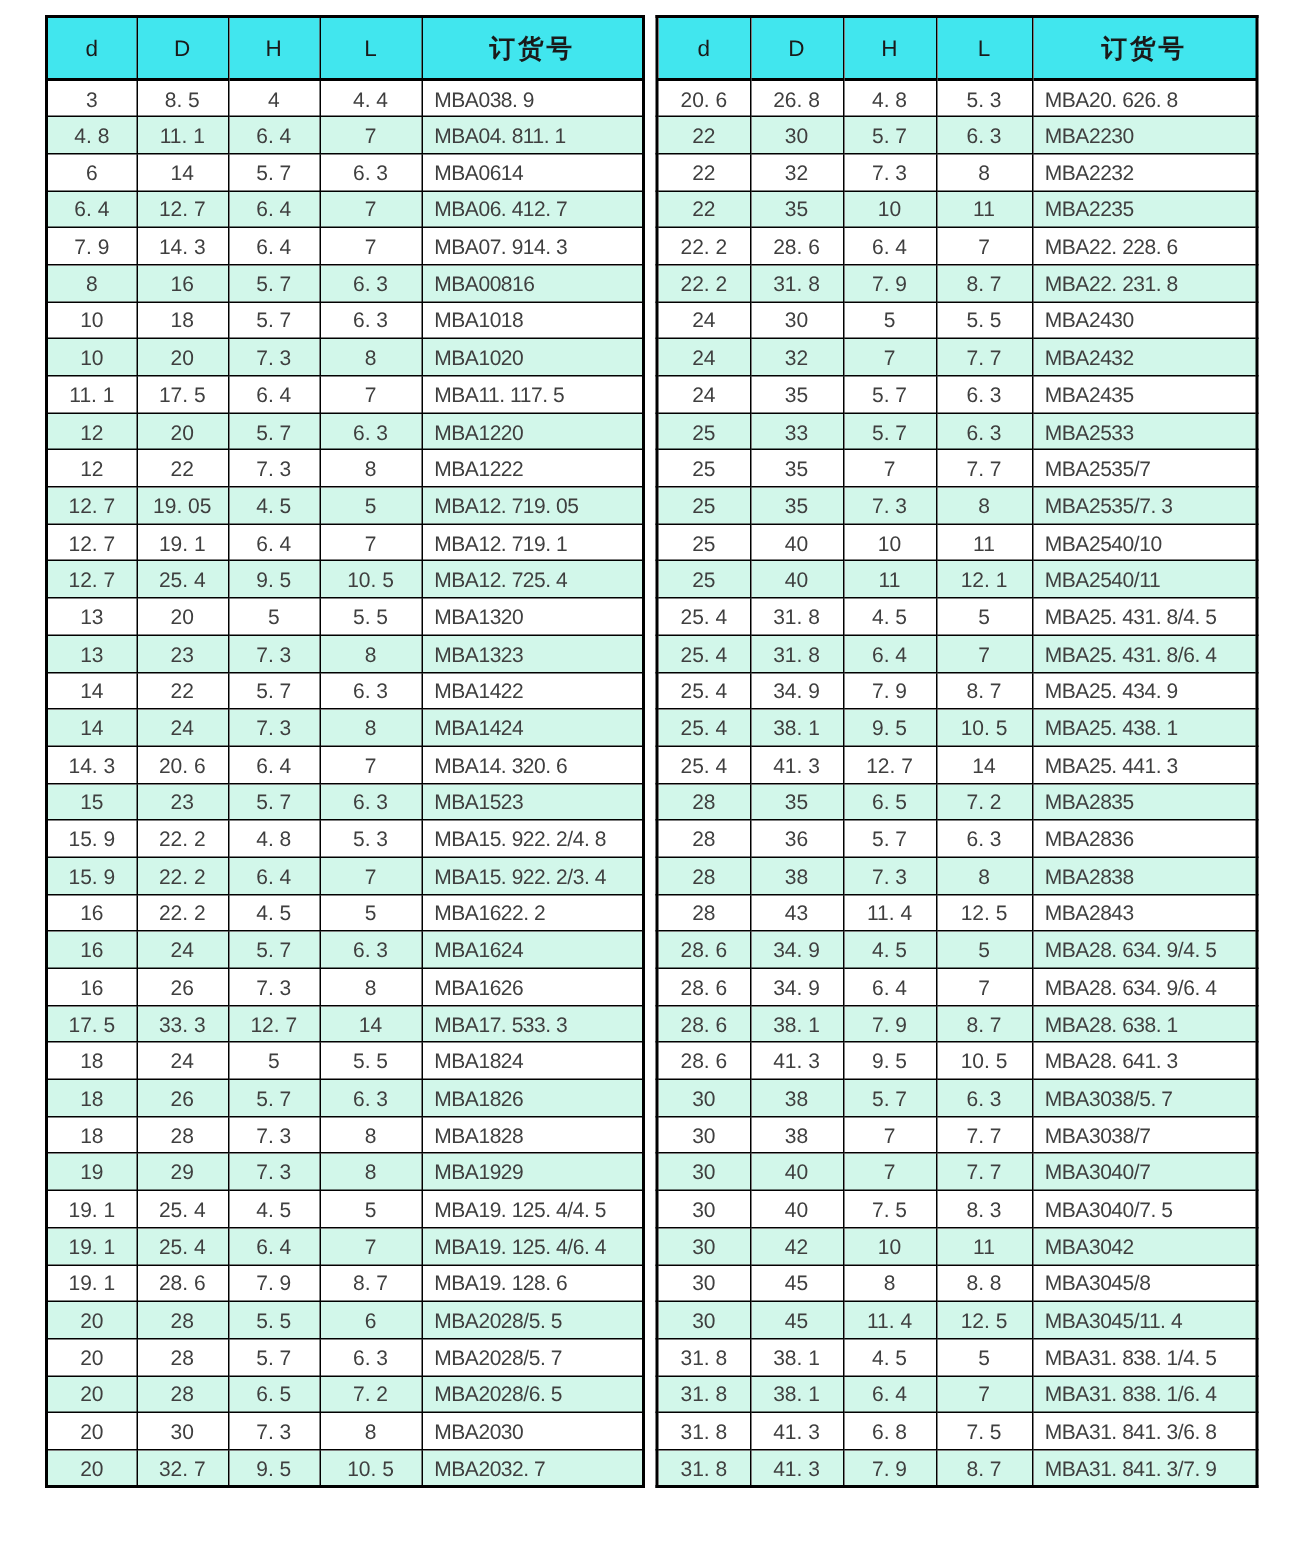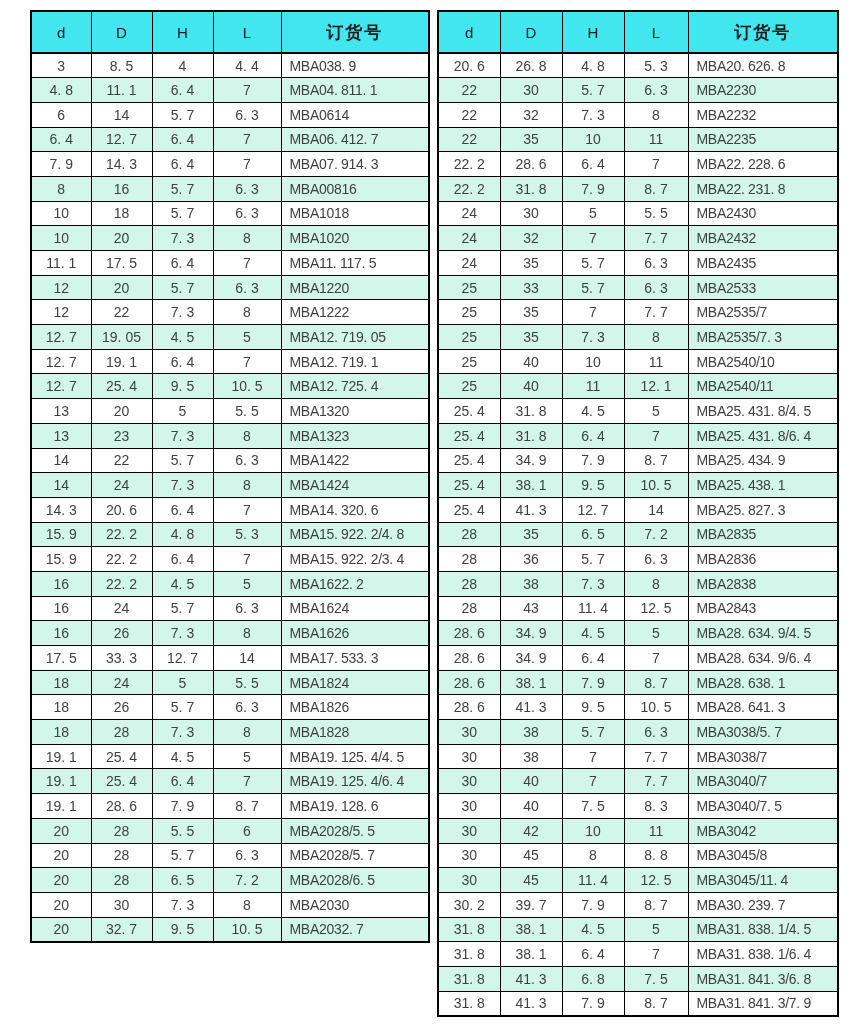--- a/index.html
+++ b/index.html
@@ -220,20 +220,27 @@
           <td class="order">MBA1424</td>
         </tr>
         <tr>
           <td>14. 3</td>
           <td>20. 6</td>
           <td>6. 4</td>
           <td>7</td>
           <td class="order">MBA14. 320. 6</td>
         </tr>
         <tr>
+          <td>15</td>
+          <td>23</td>
+          <td>5. 7</td>
+          <td>6. 3</td>
+          <td class="order">MBA1523</td>
+        </tr>
+        <tr>
           <td>15. 9</td>
           <td>22. 2</td>
           <td>4. 8</td>
           <td>5. 3</td>
           <td class="order">MBA15. 922. 2/4. 8</td>
         </tr>
         <tr>
           <td>15. 9</td>
           <td>22. 2</td>
           <td>6. 4</td>
@@ -281,20 +288,27 @@
           <td>5. 7</td>
           <td>6. 3</td>
           <td class="order">MBA1826</td>
         </tr>
         <tr>
           <td>18</td>
           <td>28</td>
           <td>7. 3</td>
           <td>8</td>
           <td class="order">MBA1828</td>
+        </tr>
+        <tr>
+          <td>19</td>
+          <td>29</td>
+          <td>7. 3</td>
+          <td>8</td>
+          <td class="order">MBA1929</td>
         </tr>
         <tr>
           <td>19. 1</td>
           <td>25. 4</td>
           <td>4. 5</td>
           <td>5</td>
           <td class="order">MBA19. 125. 4/4. 5</td>
         </tr>
         <tr>
           <td>19. 1</td>
@@ -490,21 +504,21 @@
           <td>38. 1</td>
           <td>9. 5</td>
           <td>10. 5</td>
           <td class="order">MBA25. 438. 1</td>
         </tr>
         <tr>
           <td>25. 4</td>
           <td>41. 3</td>
           <td>12. 7</td>
           <td>14</td>
-          <td class="order">MBA25. 827. 3</td>
+          <td class="order">MBA25. 441. 3</td>
         </tr>
         <tr>
           <td>28</td>
           <td>35</td>
           <td>6. 5</td>
           <td>7. 2</td>
           <td class="order">MBA2835</td>
         </tr>
         <tr>
           <td>28</td>
@@ -596,27 +610,20 @@
           <td>8</td>
           <td>8. 8</td>
           <td class="order">MBA3045/8</td>
         </tr>
         <tr>
           <td>30</td>
           <td>45</td>
           <td>11. 4</td>
           <td>12. 5</td>
           <td class="order">MBA3045/11. 4</td>
-        </tr>
-        <tr>
-          <td>30. 2</td>
-          <td>39. 7</td>
-          <td>7. 9</td>
-          <td>8. 7</td>
-          <td class="order">MBA30. 239. 7</td>
         </tr>
         <tr>
           <td>31. 8</td>
           <td>38. 1</td>
           <td>4. 5</td>
           <td>5</td>
           <td class="order">MBA31. 838. 1/4. 5</td>
         </tr>
         <tr>
           <td>31. 8</td>

